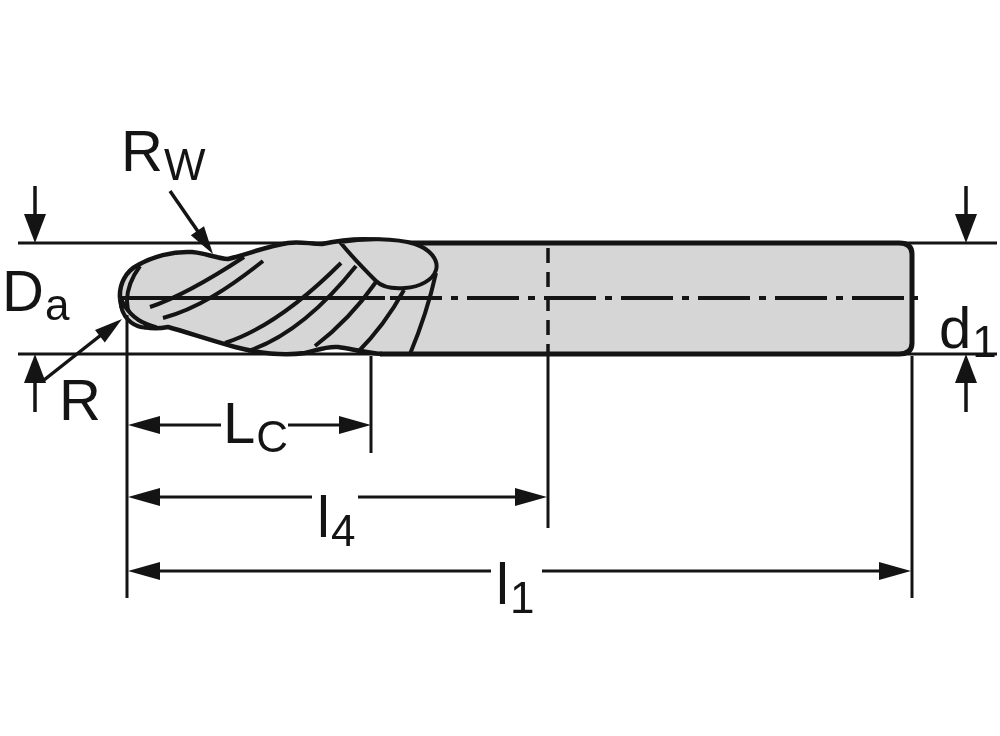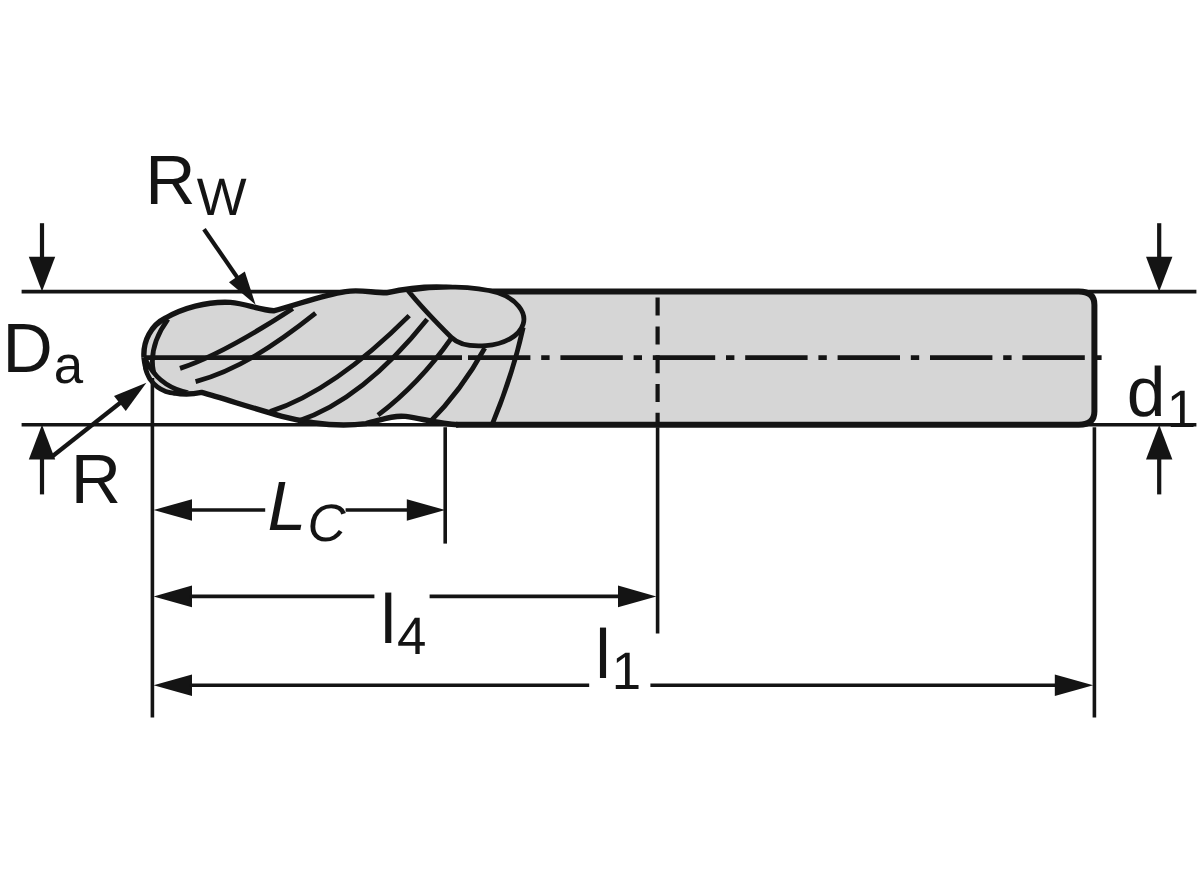--- a/index.html
+++ b/index.html
@@ -120,29 +120,29 @@
   </div>
 
   <div class="lbl" style="left:2px;top:262px;">
     <span class="m">D</span><span class="s">a</span>
   </div>
 
   <div class="lbl" style="left:59px;top:371px;">
     <span class="m">R</span><span class="s"></span>
   </div>
 
-  <div class="lbl" style="left:223px;top:394px;font-style:italic;">
+  <div class="lbl" style="left:223px;top:394px;">
     <span class="m">L</span><span class="s">C</span>
   </div>
 
   <div class="lbl" style="left:317px;top:488px;">
     <span class="m">l</span><span class="s">4</span>
   </div>
 
-  <div class="lbl" style="left:496px;top:517px;">
+  <div class="lbl" style="left:496px;top:555px;">
     <span class="m">l</span><span class="s">1</span>
   </div>
 
   <div class="lbl" style="left:939px;top:270px;margin-top:29px;">
     <span class="m">d</span><span class="s">1</span>
   </div>
 
 </div>
 
 </body></html>

